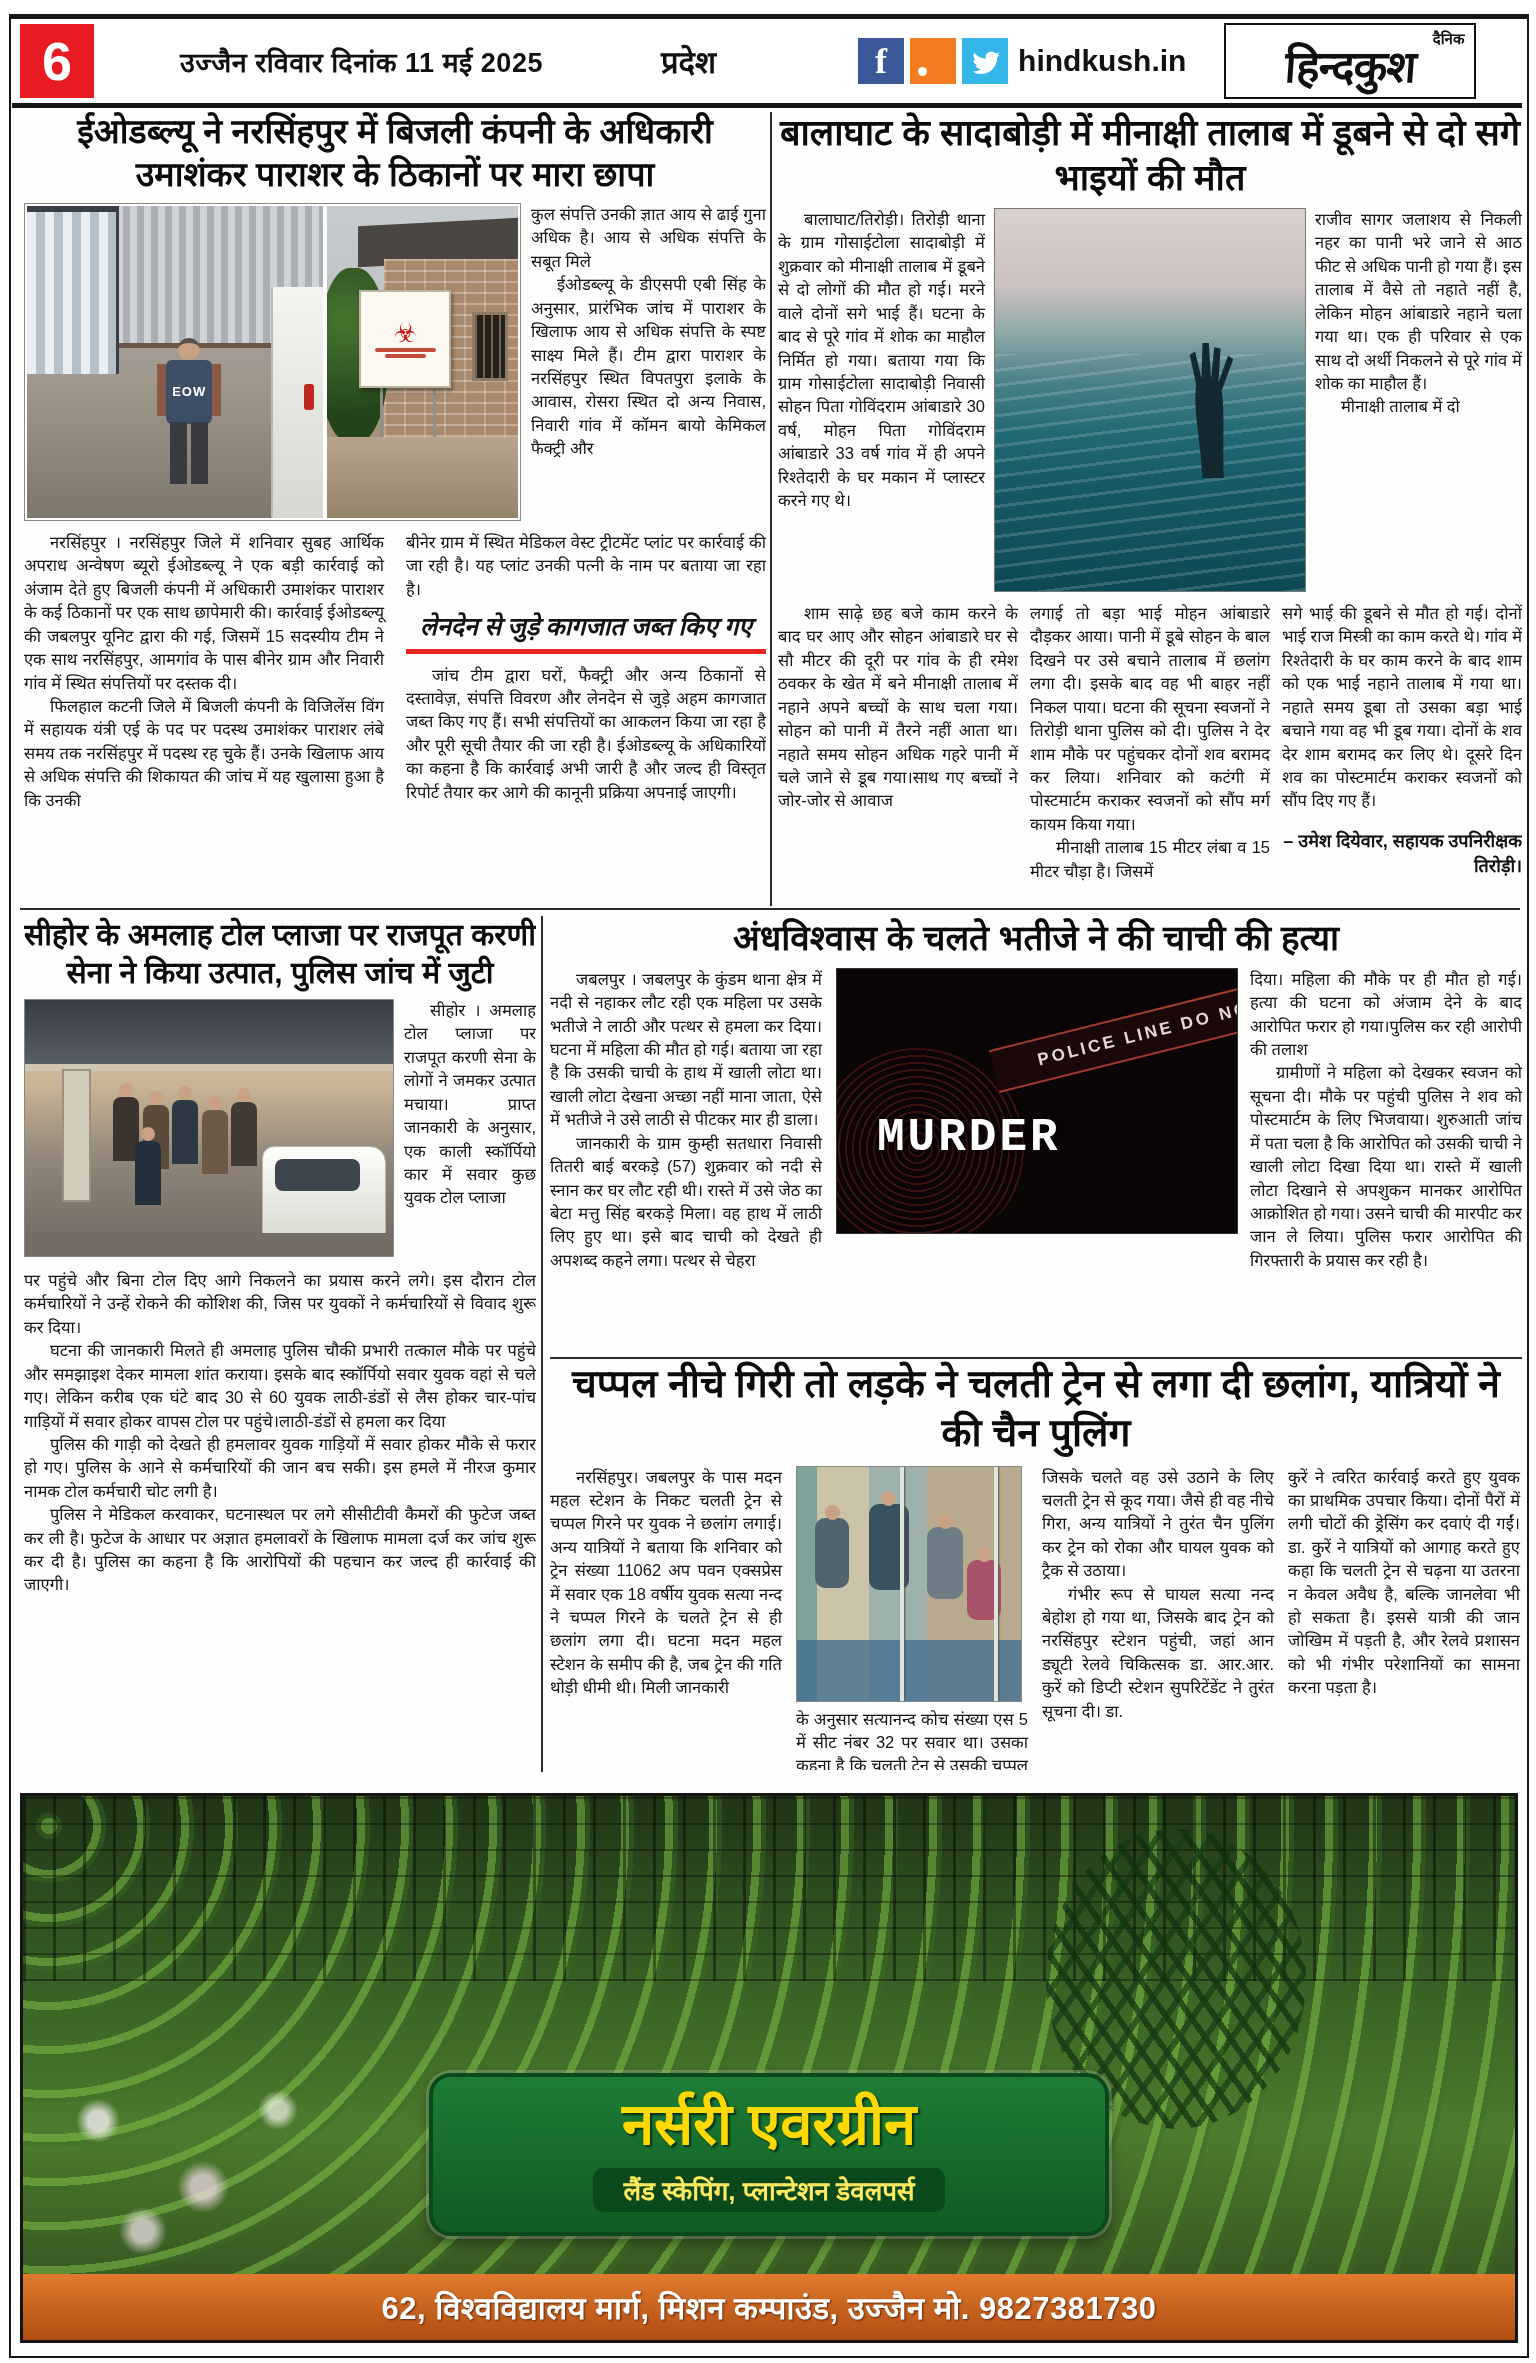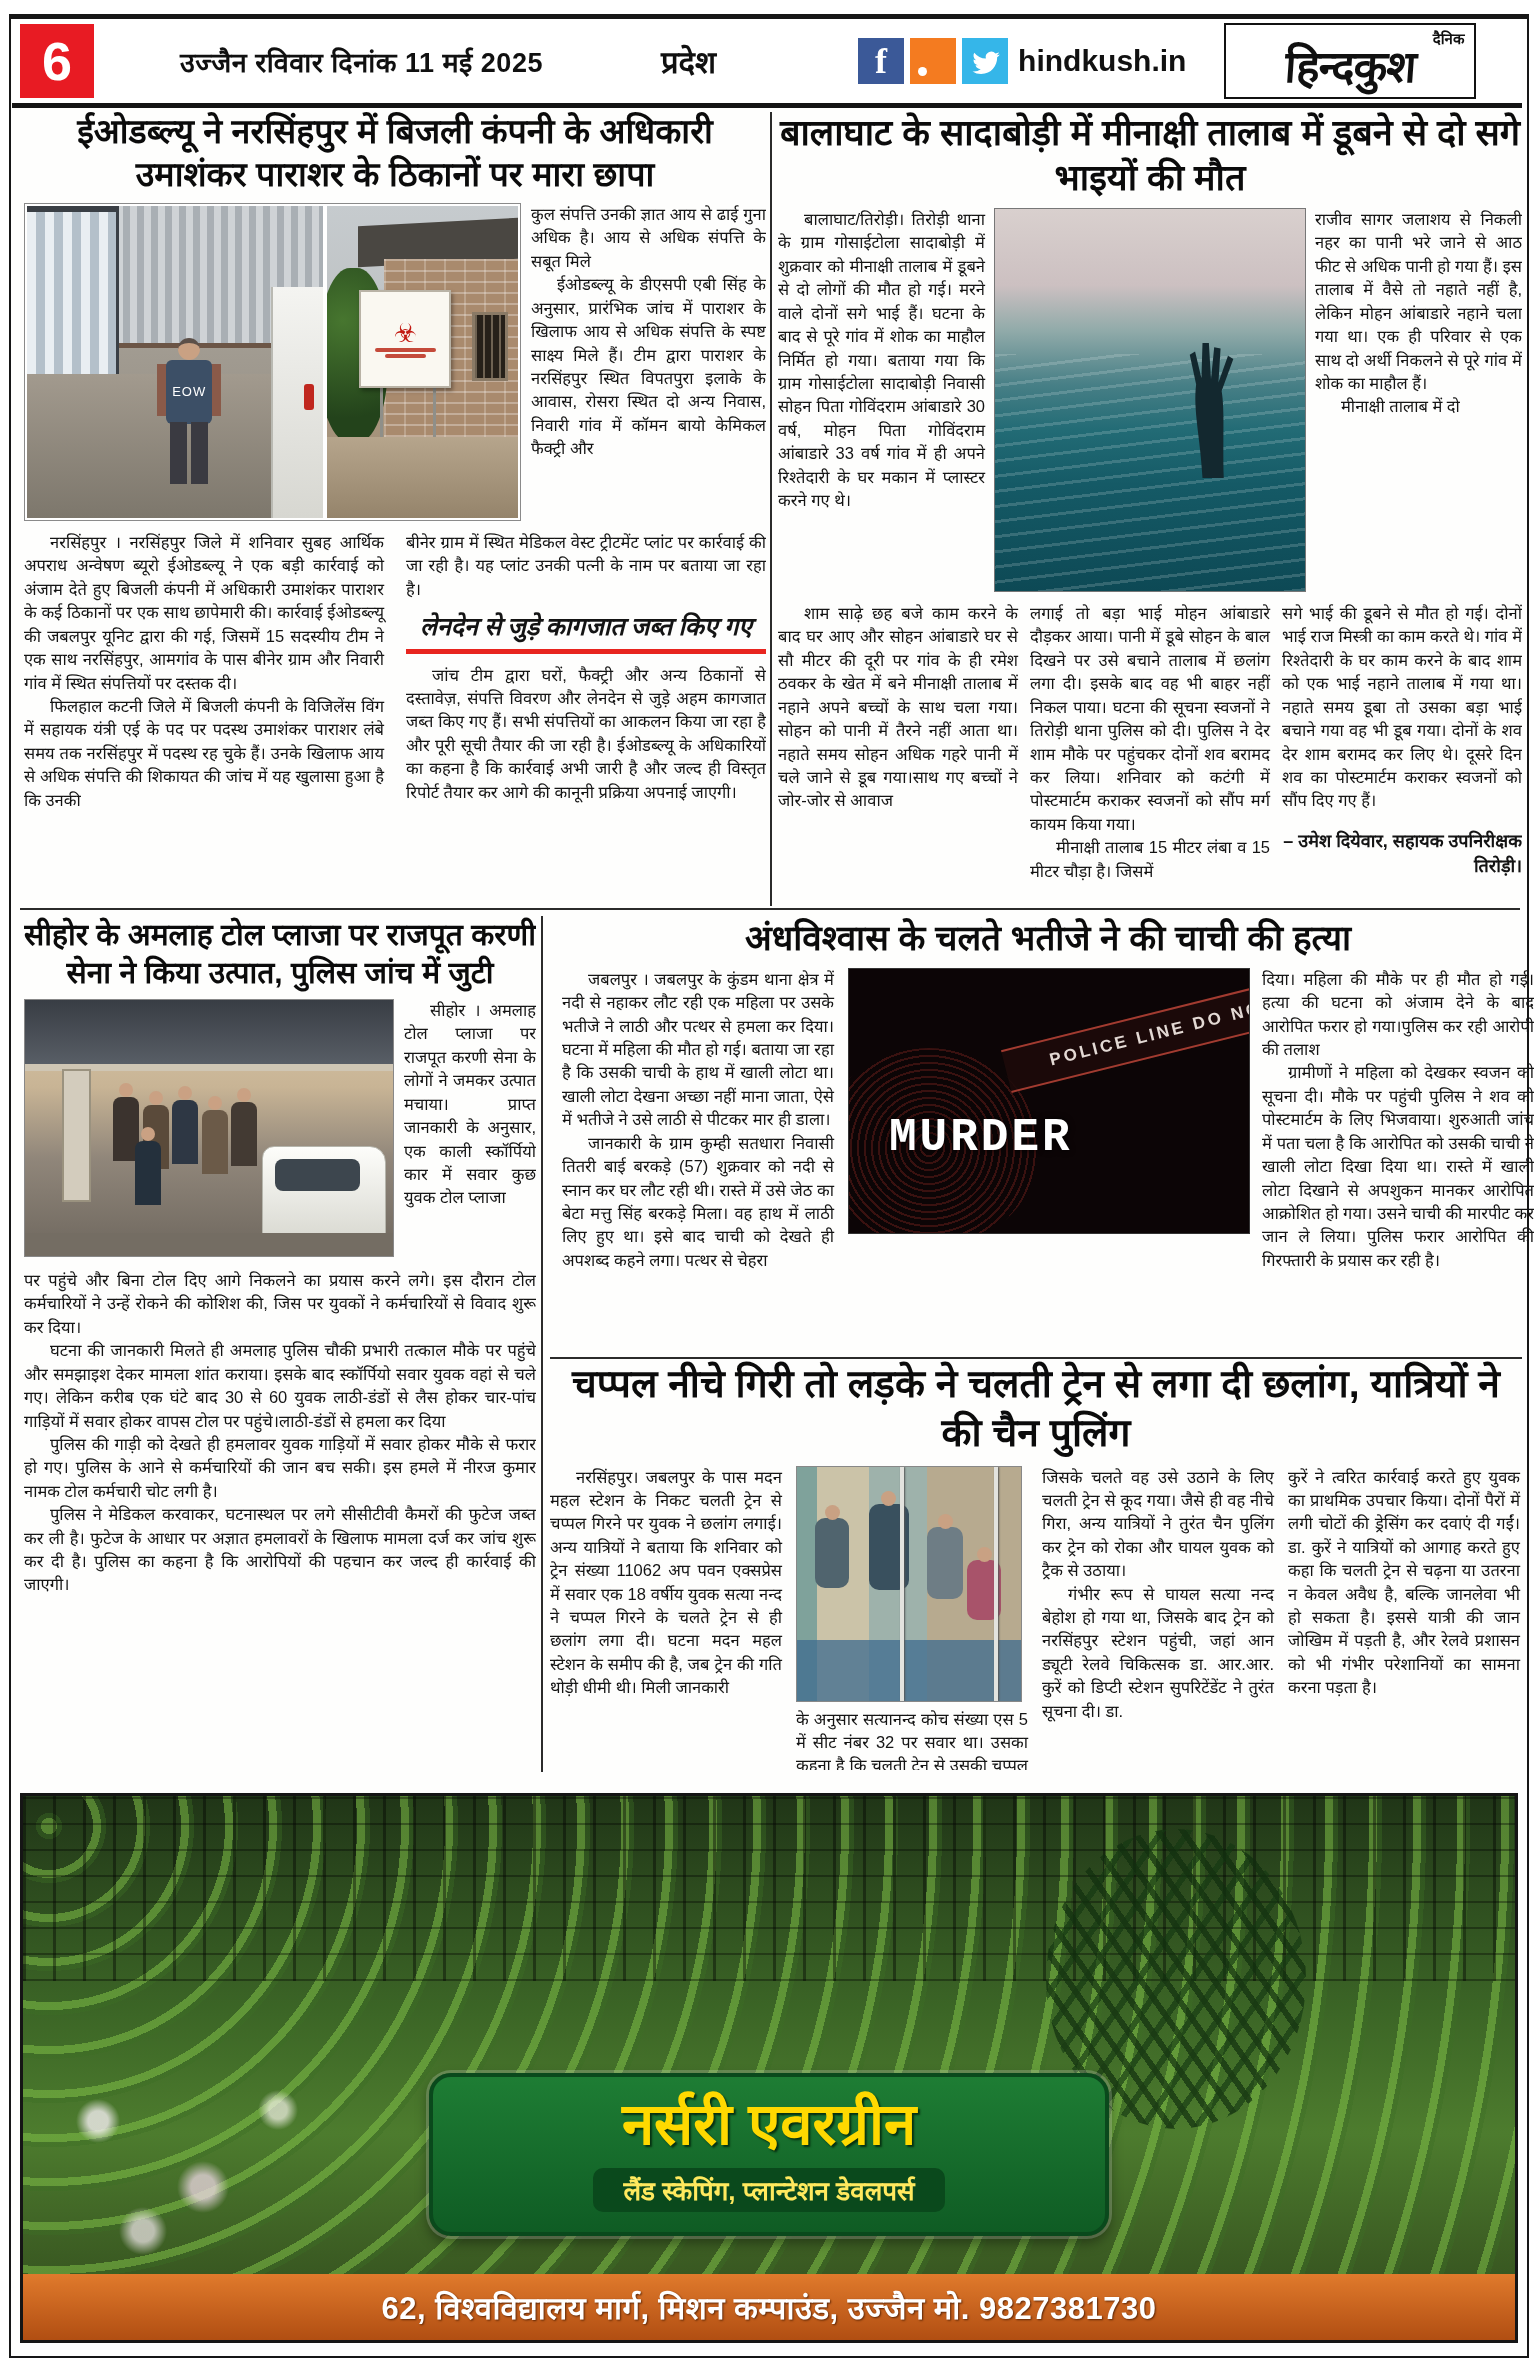--- a/index.html
+++ b/index.html
@@ -54,21 +54,21 @@
            border-right:3px solid #3a3f45;border-top:6px solid #3a3f45;}
   .pe-ground{position:absolute;bottom:0;left:0;right:0;height:46%;
              background:linear-gradient(#a29a8e,#7d776c);}
   .pe-van{position:absolute;right:0;bottom:0;width:17%;height:74%;
           background:linear-gradient(#f4f4f1,#d7d7d1);border-left:2px solid #b9b9b2;}
   .pe-van .light{position:absolute;right:18%;top:42%;width:10px;height:26px;background:#c0271e;border-radius:3px;}
   .pe-man{position:absolute;left:45%;bottom:9%;width:58px;height:152px;}
   .pe-man .head{position:absolute;left:18px;top:0;width:22px;height:22px;border-radius:50%;
                 background:#c9a183;border-top:5px solid #5c5049;box-sizing:border-box;}
   .pe-man .vest{position:absolute;left:6px;top:22px;width:46px;height:64px;background:#3c4f66;
-                border-radius:6px;color:#fff;font-weight:normal;font-size:13px;letter-spacing:1px;
+                border-radius:6px;color:#fff;font-weight:bold;font-size:13px;letter-spacing:1px;
                 display:flex;align-items:center;justify-content:center;}
   .pe-man .armL,.pe-man .armR{position:absolute;top:26px;width:10px;height:52px;background:#8a5a49;}
   .pe-man .armL{left:-3px;} .pe-man .armR{right:-3px;}
   .pe-man .legs{position:absolute;left:10px;top:84px;width:38px;height:62px;
                 background:linear-gradient(90deg,#3a3a41 0 45%,transparent 45% 55%,#3a3a41 55%);}
   .pe-right{flex:1;position:relative;background:linear-gradient(#c6cbce 0%,#c0c4c6 28%,#b5a28b 29%,#9c8a72 100%);overflow:hidden;}
   .pr-roof{position:absolute;top:5%;left:16%;right:0;height:13%;background:#4a4742;transform:skewY(-3deg);}
   .pr-wall{position:absolute;top:17%;left:30%;right:0;bottom:26%;background:#a98a6d;
            background-image:repeating-linear-gradient(0deg,rgba(255,255,255,.3) 0 2px,transparent 2px 11px),
                             repeating-linear-gradient(90deg,rgba(255,255,255,.22) 0 2px,transparent 2px 20px);}
@@ -121,21 +121,21 @@
   .pt-car{position:absolute;right:2%;bottom:5%;width:33%;height:37%;
       background:linear-gradient(#fdfdfa,#d8d8d0);border-radius:12px 16px 4px 4px;border:1px solid #b5b5ac;}
   .pt-car .win{position:absolute;left:10%;top:12%;width:70%;height:34%;background:#3d464e;border-radius:8px;}
   .pt-person{position:absolute;width:26px;height:64px;border-radius:8px 8px 0 0;}
   .pt-person::before{content:"";position:absolute;left:6px;top:-14px;width:14px;height:14px;border-radius:50%;background:#caa183;}
   .pt-road{position:absolute;bottom:0;left:0;right:0;height:9%;background:#746d63;}
   .a3-side{width:132px;}
   .a3-text{margin-top:12px;}
 
   
-  .a4{left:550px;top:916px;width:972px;height:438px;margin-left:12px;}
+  .a4{left:550px;top:916px;width:972px;height:438px;}
   .a4 .hl{font-size:35px;}
   .a4-main{display:flex;gap:14px;}
   .a4-main .cl,.a4-main .cr{width:272px;}
   .a4-mid{width:400px;flex:none;}
   .photo-murder{width:400px;height:264px;position:relative;overflow:hidden;border:1px solid #333;
      background:radial-gradient(circle at 80% 38%,#7c1013 0%,#41070a 42%,#16030470%),#0c0506;
      background-color:#0c0506;}
   .pm-print{position:absolute;left:-30px;top:30%;width:220px;height:200px;opacity:.5;border-radius:50%;
      background:repeating-radial-gradient(circle at 50% 50%,rgba(215,60,50,.45) 0 2px,transparent 2px 7px);}
   .pm-tape{position:absolute;left:38%;top:14%;width:90%;height:40px;transform:rotate(-14deg);

